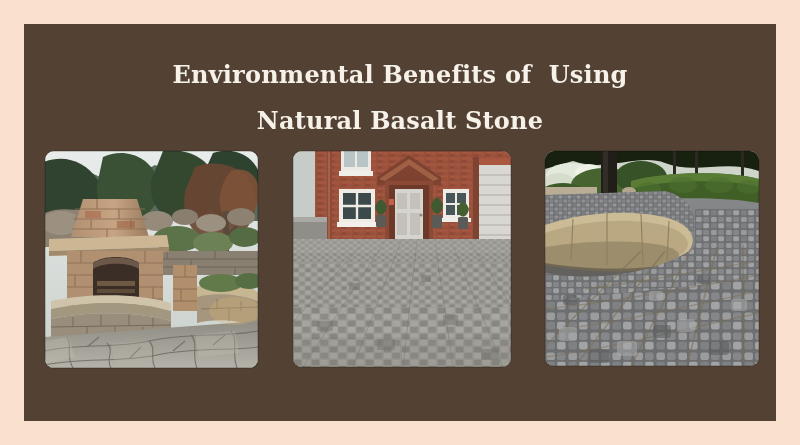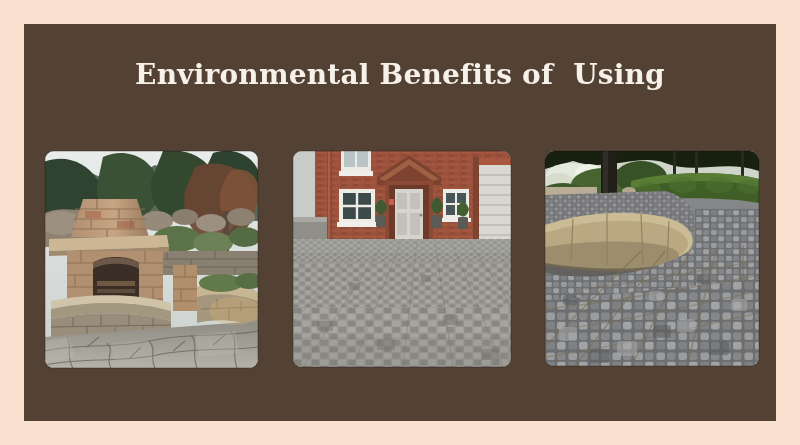--- a/index.html
+++ b/index.html
@@ -38,21 +38,21 @@
     top: 28px;
     left: 0;
     width: 752px;
     text-align: center;
   }
   .title-line {
     display: block;
     color: #f6f1e9;
     font-family: "DejaVu Serif", "Liberation Serif", serif;
     font-weight: bold;
-    font-size: 28px;
+    font-size: 24px;
     letter-spacing: 0.2px;
     line-height: 46px;
     white-space: pre;
   }
 
   
   .gallery {
     position: absolute;
     top: 127px;
     left: 21px;
@@ -77,20 +77,21 @@
   .photo-svg { display: block; width: 100%; height: 100%; }
 </style>
 </head>
 <body>
 
 <div class="poster">
   <div class="panel">
 
     <div class="title-block">
       <span class="title-line">Environmental Benefits of  Using</span>
+      <span class="title-line">Natural Basalt Stone</span>
     </div>
 
     <div class="gallery">
 
       <div class="photo-card card-1">
         <svg class="photo-svg" viewBox="0 0 213 217" preserveAspectRatio="xMidYMid slice">
           <defs>
             <linearGradient id="p1sky" x1="0" y1="0" x2="0" y2="1">
               <stop offset="0%" stop-color="#e8eceb"></stop>
                 <stop offset="100%" stop-color="#c9cfcb"></stop>

